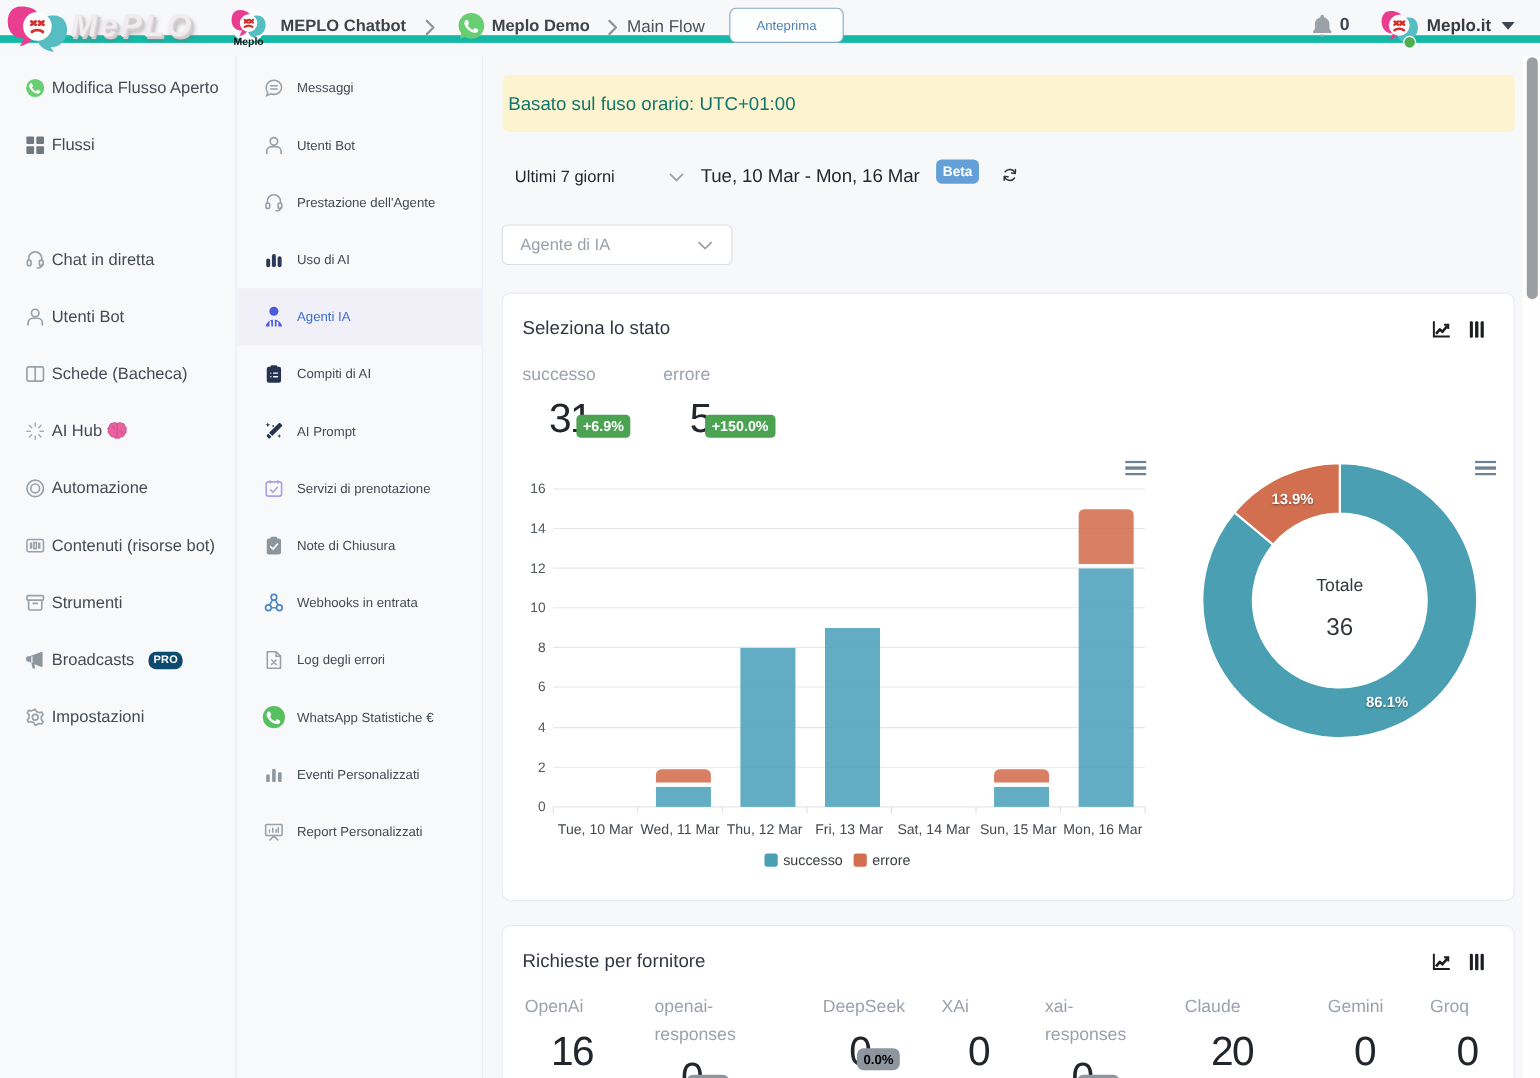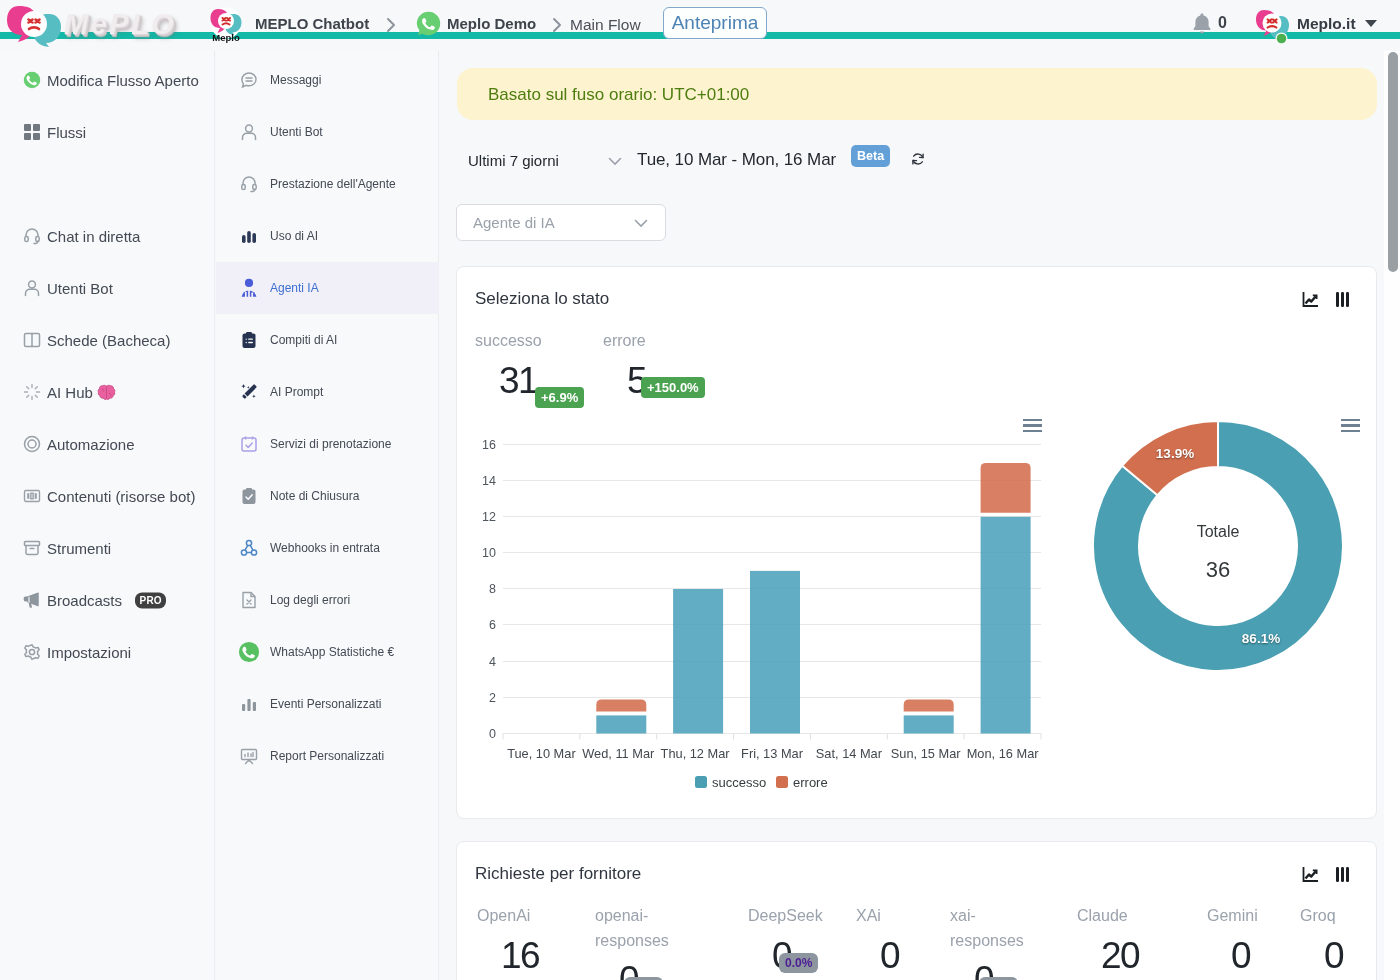--- a/index.html
+++ b/index.html
@@ -3,49 +3,49 @@
 <meta charset="utf-8">
 <style>
 * { margin:0; padding:0; box-sizing:border-box; }
 html,body { width:1400px; height:980px; overflow:hidden; font-family:"Liberation Sans",sans-serif; background:#f7f8fa; }
 .header { position:absolute; left:0; top:0; width:1400px; height:39px; background:#f7f8f9; border-bottom:7px solid #14b8a6; z-index:5; }
 .sidebar1 { position:absolute; left:0; top:51px; width:215px; bottom:0; background:#f8f9fb; border-right:1px solid #e9ebee; }
 .sidebar2 { position:absolute; left:216px; top:51px; width:223px; bottom:0; background:#f8f9fb; border-right:1px solid #e9ebee; }
 .main { position:absolute; left:440px; top:51px; width:960px; bottom:0; background:#f7f8fa; }
 .m3d { position:absolute; left:64px; top:8px; font-size:29px; font-weight:bold; font-style:italic; letter-spacing:2.5px; color:#f1edef; text-shadow:1px 1px 0 #ddd7da,2px 2px 0 #d2cccf,2.5px 2.5px 1px #c8c2c5,3px 4px 4px rgba(120,110,115,.5); }
 .htxt { font-weight:bold; color:#3e444c; font-size:17.5px; }
-.btn-ante { position:absolute; left:663px; top:7px; width:104px; height:32px; border:1px solid #82a9cb; border-radius:6px; background:#fdfefe; color:#4d83b4; font-size:19px; text-align:center; line-height:30px; }
+.btn-ante { position:absolute; left:663px; top:7px; width:104px; height:32px; border:1px solid #82a9cb; border-radius:6px; background:#fdfefe; color:#4d83b4; font-size:12px; text-align:center; line-height:30px; }
 .bell-num { position:absolute; left:1218px; top:14px; font-size:16px; font-weight:bold; color:#3e444c; }
 .hname { position:absolute; left:1297px; top:15px; font-size:15.5px; font-weight:bold; color:#363c44; }
 .hcaret { position:absolute; left:1365px; top:20px; width:0; height:0; border-left:6px solid transparent; border-right:6px solid transparent; border-top:7px solid #40464e; }
 
 
 .s1item { position:absolute; left:0; width:215px; height:52px; }
 .s1item .ic { position:absolute; left:23px; top:50%; transform:translateY(-50%); width:18px; height:18px; }
 .s1item .tx { position:absolute; left:47px; top:50%; transform:translateY(-50%); font-size:15px; color:#434a54; white-space:nowrap; }
 .s2item { position:absolute; left:0; width:223px; height:52px; }
 .s2item .ic { position:absolute; left:24px; top:50%; transform:translateY(-50%); width:18px; height:18px; }
 .s2item .tx { position:absolute; left:54px; top:50%; transform:translateY(-50%); font-size:12px; color:#434a54; white-space:nowrap; }
 .active2 { background:#f1f0f9; }
 .active2 .tx { color:#3d6fd1; }
-.pro { display:inline-block; background:#404040; color:#fff; font-size:10px; font-weight:bold; border-radius:7px; padding:2.5px 4.5px; margin-left:13px; vertical-align:2px; letter-spacing:.2px; }
-
-
-.banner { position:absolute; left:17px; top:17px; width:920px; height:52px; background:#fdf3ce; border-radius:16px; color:#4d7c0f; font-size:17px; line-height:53px; padding-left:31px; }
+.pro { display:inline-block; background:#0c4a6e; color:#fff; font-size:10px; font-weight:bold; border-radius:7px; padding:2.5px 4.5px; margin-left:13px; vertical-align:2px; letter-spacing:.2px; }
+
+
+.banner { position:absolute; left:17px; top:17px; width:920px; height:52px; background:#fdf3ce; border-radius:6px; color:#0f766e; font-size:17px; line-height:53px; padding-left:5px; }
 .frow { position:absolute; left:28px; top:95px; height:30px; }
 .sel { position:absolute; left:16px; top:153px; width:210px; height:37px; background:#fff; border:1px solid #d9dce1; border-radius:6px; color:#9aa1aa; font-size:15px; line-height:35px; padding-left:16px; }
 .card { position:absolute; left:16px; width:921px; background:#fff; border:1px solid #e8eaed; border-radius:8px; }
 .card1 { top:215px; height:553px; }
 .card2 { top:790px; height:190px; }
 .ctitle { position:absolute; left:18px; top:22px; font-size:17px; color:#303640; }
 .cicons { position:absolute; right:27px; top:24px; display:flex; gap:17px; }
 .mlabel { font-size:16px; color:#9aa2ac; }
 .mnum { font-size:37px; color:#21262c; letter-spacing:-1.5px;margin-left:24px; }
 .gbadge { display:inline-block; background:#4ba351; color:#fff; font-size:13px; font-weight:bold; border-radius:4px; padding:3px 6px; }
-.graybadge { display:inline-block; background:#8d959e; color:#4c1d95; font-size:12px; font-weight:bold; border-radius:6px; padding:3px 6px; }
+.graybadge { display:inline-block; background:#8d959e; color:#000000; font-size:12px; font-weight:bold; border-radius:6px; padding:3px 6px; }
 .beta { display:inline-block; background:#64a0d8; color:#fff; font-size:12.5px; font-weight:bold; border-radius:5px; padding:4px 6px; }
 .hamb { width:19px; height:13px; border-top:2.5px solid #6e8192; border-bottom:2.5px solid #6e8192; position:relative; }
 .hamb:before { content:""; position:absolute; left:0; right:0; top:3.2px; height:2.5px; background:#6e8192; }
 .scrollbar { position:absolute; right:2px; top:52px; width:10px; height:220px; background:#9a9fa3; border-radius:5px; z-index:9; }
 </style>
 </head>
 <body>
 <div class="header">
 
   <svg width="58" height="46" style="position:absolute;left:5px;top:2px" viewBox="0 0 58 46">
@@ -352,21 +352,21 @@
           <path d="M10.8 4.3 L14.6 4.3 L14.6 8.1" stroke="#1b1f23" stroke-width="1.8" fill="none"></path>
         </svg>
       <svg width="13" height="17" viewBox="0 0 13 17" fill="#1b1f23">
           <rect x="0" y="1" width="3" height="15" rx="1.2"></rect>
           <rect x="5" y="1" width="3" height="15" rx="1.2"></rect>
           <rect x="10" y="1" width="3" height="15" rx="1.2"></rect>
         </svg>
     </div>
     <div style="position:absolute;left:18px;top:65px;" class="mlabel">successo</div>
     <div style="position:absolute;left:18px;top:93px;" class="mnum">31</div>
-    <div style="position:absolute;left:78px;top:110px;margin-top:10px;" class="gbadge">+6.9%</div>
+    <div style="position:absolute;left:67px;top:110px;" class="gbadge">+6.9%</div>
     <div style="position:absolute;left:146px;top:65px;" class="mlabel">errore</div>
     <div style="position:absolute;left:146px;top:93px;" class="mnum">5</div>
     <div style="position:absolute;left:184px;top:110px;" class="gbadge">+150.0%</div>
 
     <div class="hamb" style="position:absolute;left:566px;top:152px;"></div>
     <div class="hamb" style="position:absolute;left:884px;top:152px;"></div>
 
     <svg width="600" height="385" viewBox="0 0 600 385" style="position:absolute;left:8px;top:140px;">
 
       <g stroke="#e7e7e7" stroke-width="1">

